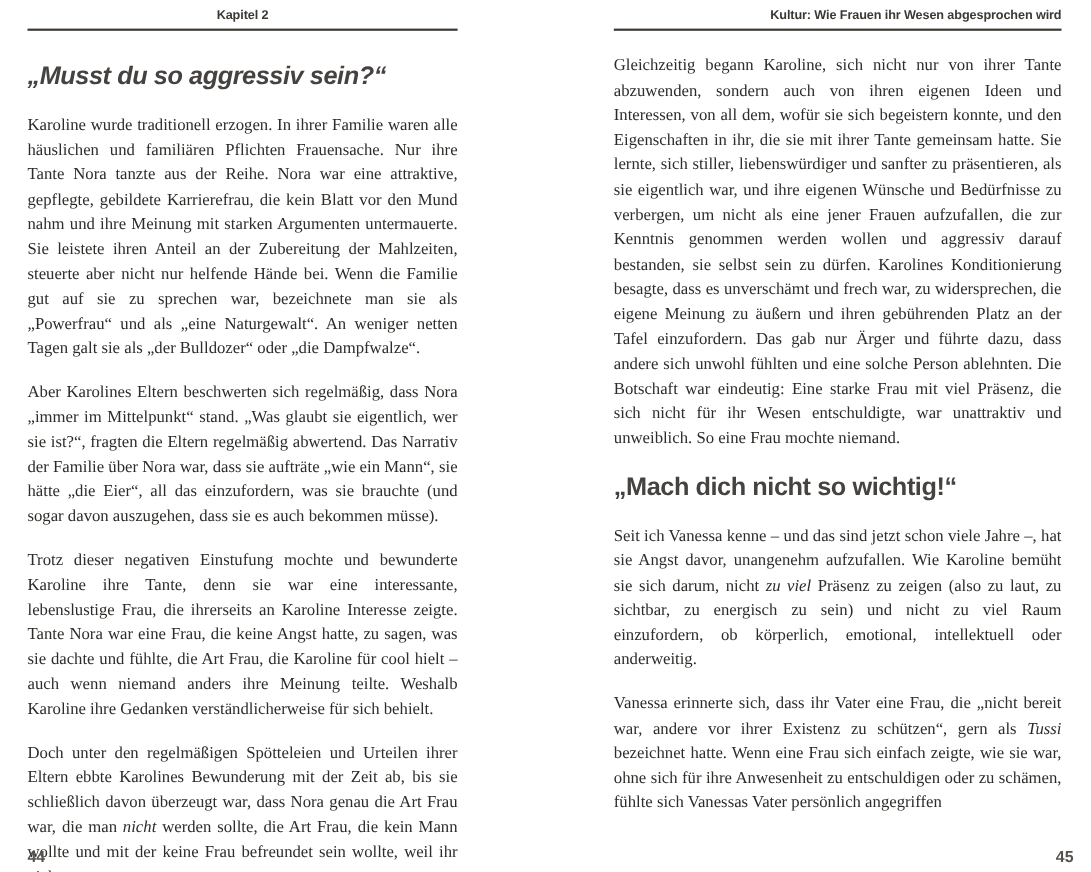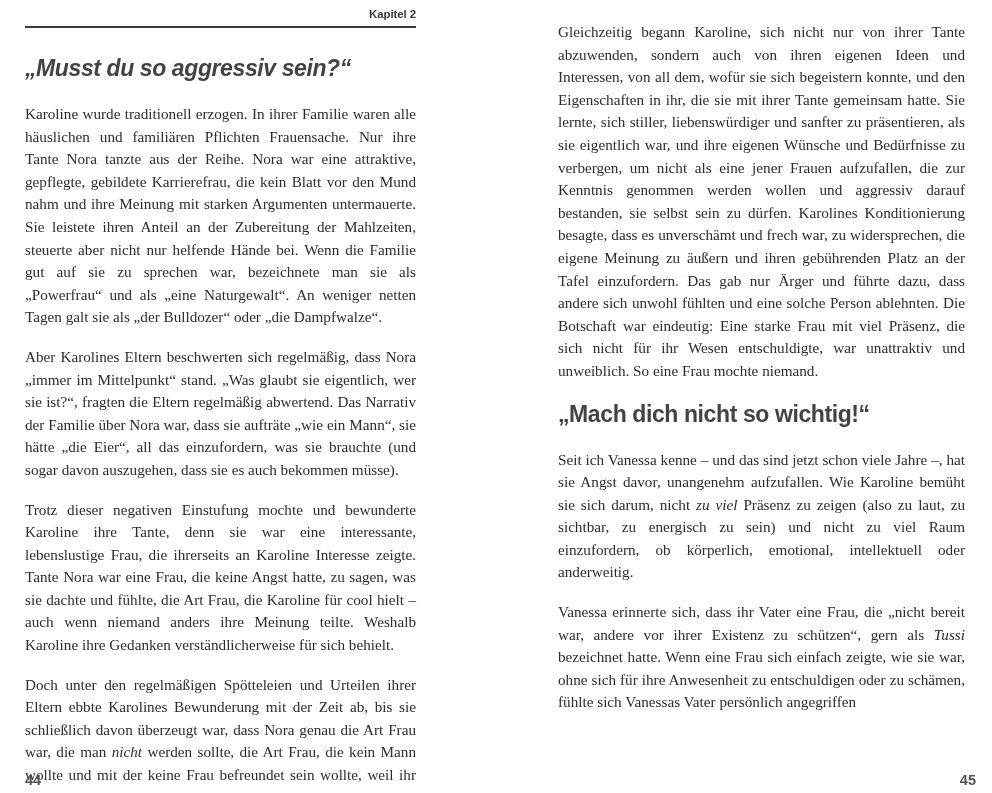--- a/index.html
+++ b/index.html
@@ -25,21 +25,21 @@
   .page-header {
     font-family: "Liberation Sans", "DejaVu Sans", sans-serif;
     font-weight: bold;
     font-size: 11.5px;
     letter-spacing: -0.1px;
     color: #3c3935;
     padding-top: 8px;
     padding-bottom: 6px;
     border-bottom: 2px solid #3c3935;
   }
-  .page-left  .page-header { text-align: right; }
+  .page-left  .page-header { text-align: center; }
   .page-right .page-header { text-align: right; }
 
   h2.section-heading {
     font-family: "Liberation Sans", "DejaVu Sans", sans-serif;
     font-weight: bold;
     font-size: 23px;
     letter-spacing: -0.4px;
     color: #454240;
     margin: 0;
     padding: 0;
@@ -77,20 +77,21 @@
 
   <h2 class="section-heading">„Musst du so aggressiv sein?“</h2>
 
   <p class="body-paragraph"><span>Karoline wurde traditionell erzogen. In ihrer Familie waren alle häuslichen und familiären Pflichten Frauensache. Nur ihre Tante Nora tanzte aus der Reihe. Nora war eine attraktive, gepflegte, gebildete Karrierefrau, die kein Blatt vor den Mund nahm und ihre Meinung mit starken Argumenten untermauerte. Sie leistete ihren Anteil an der Zubereitung der Mahlzeiten, steuerte aber nicht nur helfende Hände bei. Wenn die Familie gut auf sie zu sprechen war, bezeichnete man sie als „Powerfrau“ und als „eine Naturgewalt“. An weniger netten Tagen galt sie als „der Bulldozer“ oder „die Dampfwalze“.</span></p>
   <p class="body-paragraph"><span>Aber Karolines Eltern beschwerten sich regelmäßig, dass Nora „immer im Mittelpunkt“ stand. „Was glaubt sie eigentlich, wer sie ist?“, fragten die Eltern regelmäßig abwertend. Das Narrativ der Familie über Nora war, dass sie aufträte „wie ein Mann“, sie hätte „die Eier“, all das einzufordern, was sie brauchte (und sogar davon auszugehen, dass sie es auch bekommen müsse).</span></p>
   <p class="body-paragraph"><span>Trotz dieser negativen Einstufung mochte und bewunderte Karoline ihre Tante, denn sie war eine interessante, lebenslustige Frau, die ihrerseits an Karoline Interesse zeigte. Tante Nora war eine Frau, die keine Angst hatte, zu sagen, was sie dachte und fühlte, die Art Frau, die Karoline für cool hielt – auch wenn niemand anders ihre Meinung teilte. Weshalb Karoline ihre Gedanken verständlicherweise für sich behielt.</span></p>
   <p class="body-paragraph"><span>Doch unter den regelmäßigen Spötteleien und Urteilen ihrer Eltern ebbte Karolines Bewunderung mit der Zeit ab, bis sie schließlich davon überzeugt war, dass Nora genau die Art Frau war, die man </span><i>nicht</i><span> werden sollte, die Art Frau, die kein Mann wollte und mit der keine Frau befreundet sein wollte, weil ihr nicht zu trauen war.</span></p>
 </div>
 
 <div class="page page-right">
+  <div class="page-header">Kultur: Wie Frauen ihr Wesen abgesprochen wird</div>
 
   <p class="body-paragraph first-paragraph"><span>Gleichzeitig begann Karoline, sich nicht nur von ihrer Tante abzuwenden, sondern auch von ihren eigenen Ideen und Interessen, von all dem, wofür sie sich begeistern konnte, und den Eigenschaften in ihr, die sie mit ihrer Tante gemeinsam hatte. Sie lernte, sich stiller, liebenswürdiger und sanfter zu präsentieren, als sie eigentlich war, und ihre eigenen Wünsche und Bedürfnisse zu verbergen, um nicht als eine jener Frauen aufzufallen, die zur Kenntnis genommen werden wollen und aggressiv darauf bestanden, sie selbst sein zu dürfen. Karolines Konditionierung besagte, dass es unverschämt und frech war, zu widersprechen, die eigene Meinung zu äußern und ihren gebührenden Platz an der Tafel einzufordern. Das gab nur Ärger und führte dazu, dass andere sich unwohl fühlten und eine solche Person ablehnten. Die Botschaft war eindeutig: Eine starke Frau mit viel Präsenz, die sich nicht für ihr Wesen entschuldigte, war unattraktiv und unweiblich. So eine Frau mochte niemand.</span></p>
 
   <h2 class="section-heading">„Mach dich nicht so wichtig!“</h2>
 
   <p class="body-paragraph"><span>Seit ich Vanessa kenne – und das sind jetzt schon viele Jahre –, hat sie Angst davor, unangenehm aufzufallen. Wie Karoline bemüht sie sich darum, nicht </span><i>zu viel</i><span> Präsenz zu zeigen (also zu laut, zu sichtbar, zu energisch zu sein) und nicht zu viel Raum einzufordern, ob körperlich, emotional, intellektuell oder anderweitig.</span></p>
   <p class="body-paragraph"><span>Vanessa erinnerte sich, dass ihr Vater eine Frau, die „nicht bereit war, andere vor ihrer Existenz zu schützen“, gern als </span><i>Tussi</i><span> bezeichnet hatte. Wenn eine Frau sich einfach zeigte, wie sie war, ohne sich für ihre Anwesenheit zu entschuldigen oder zu schämen, fühlte sich Vanessas Vater persönlich angegriffen</span></p>
 </div>
 
 <div class="page-number page-number-left">44</div>

